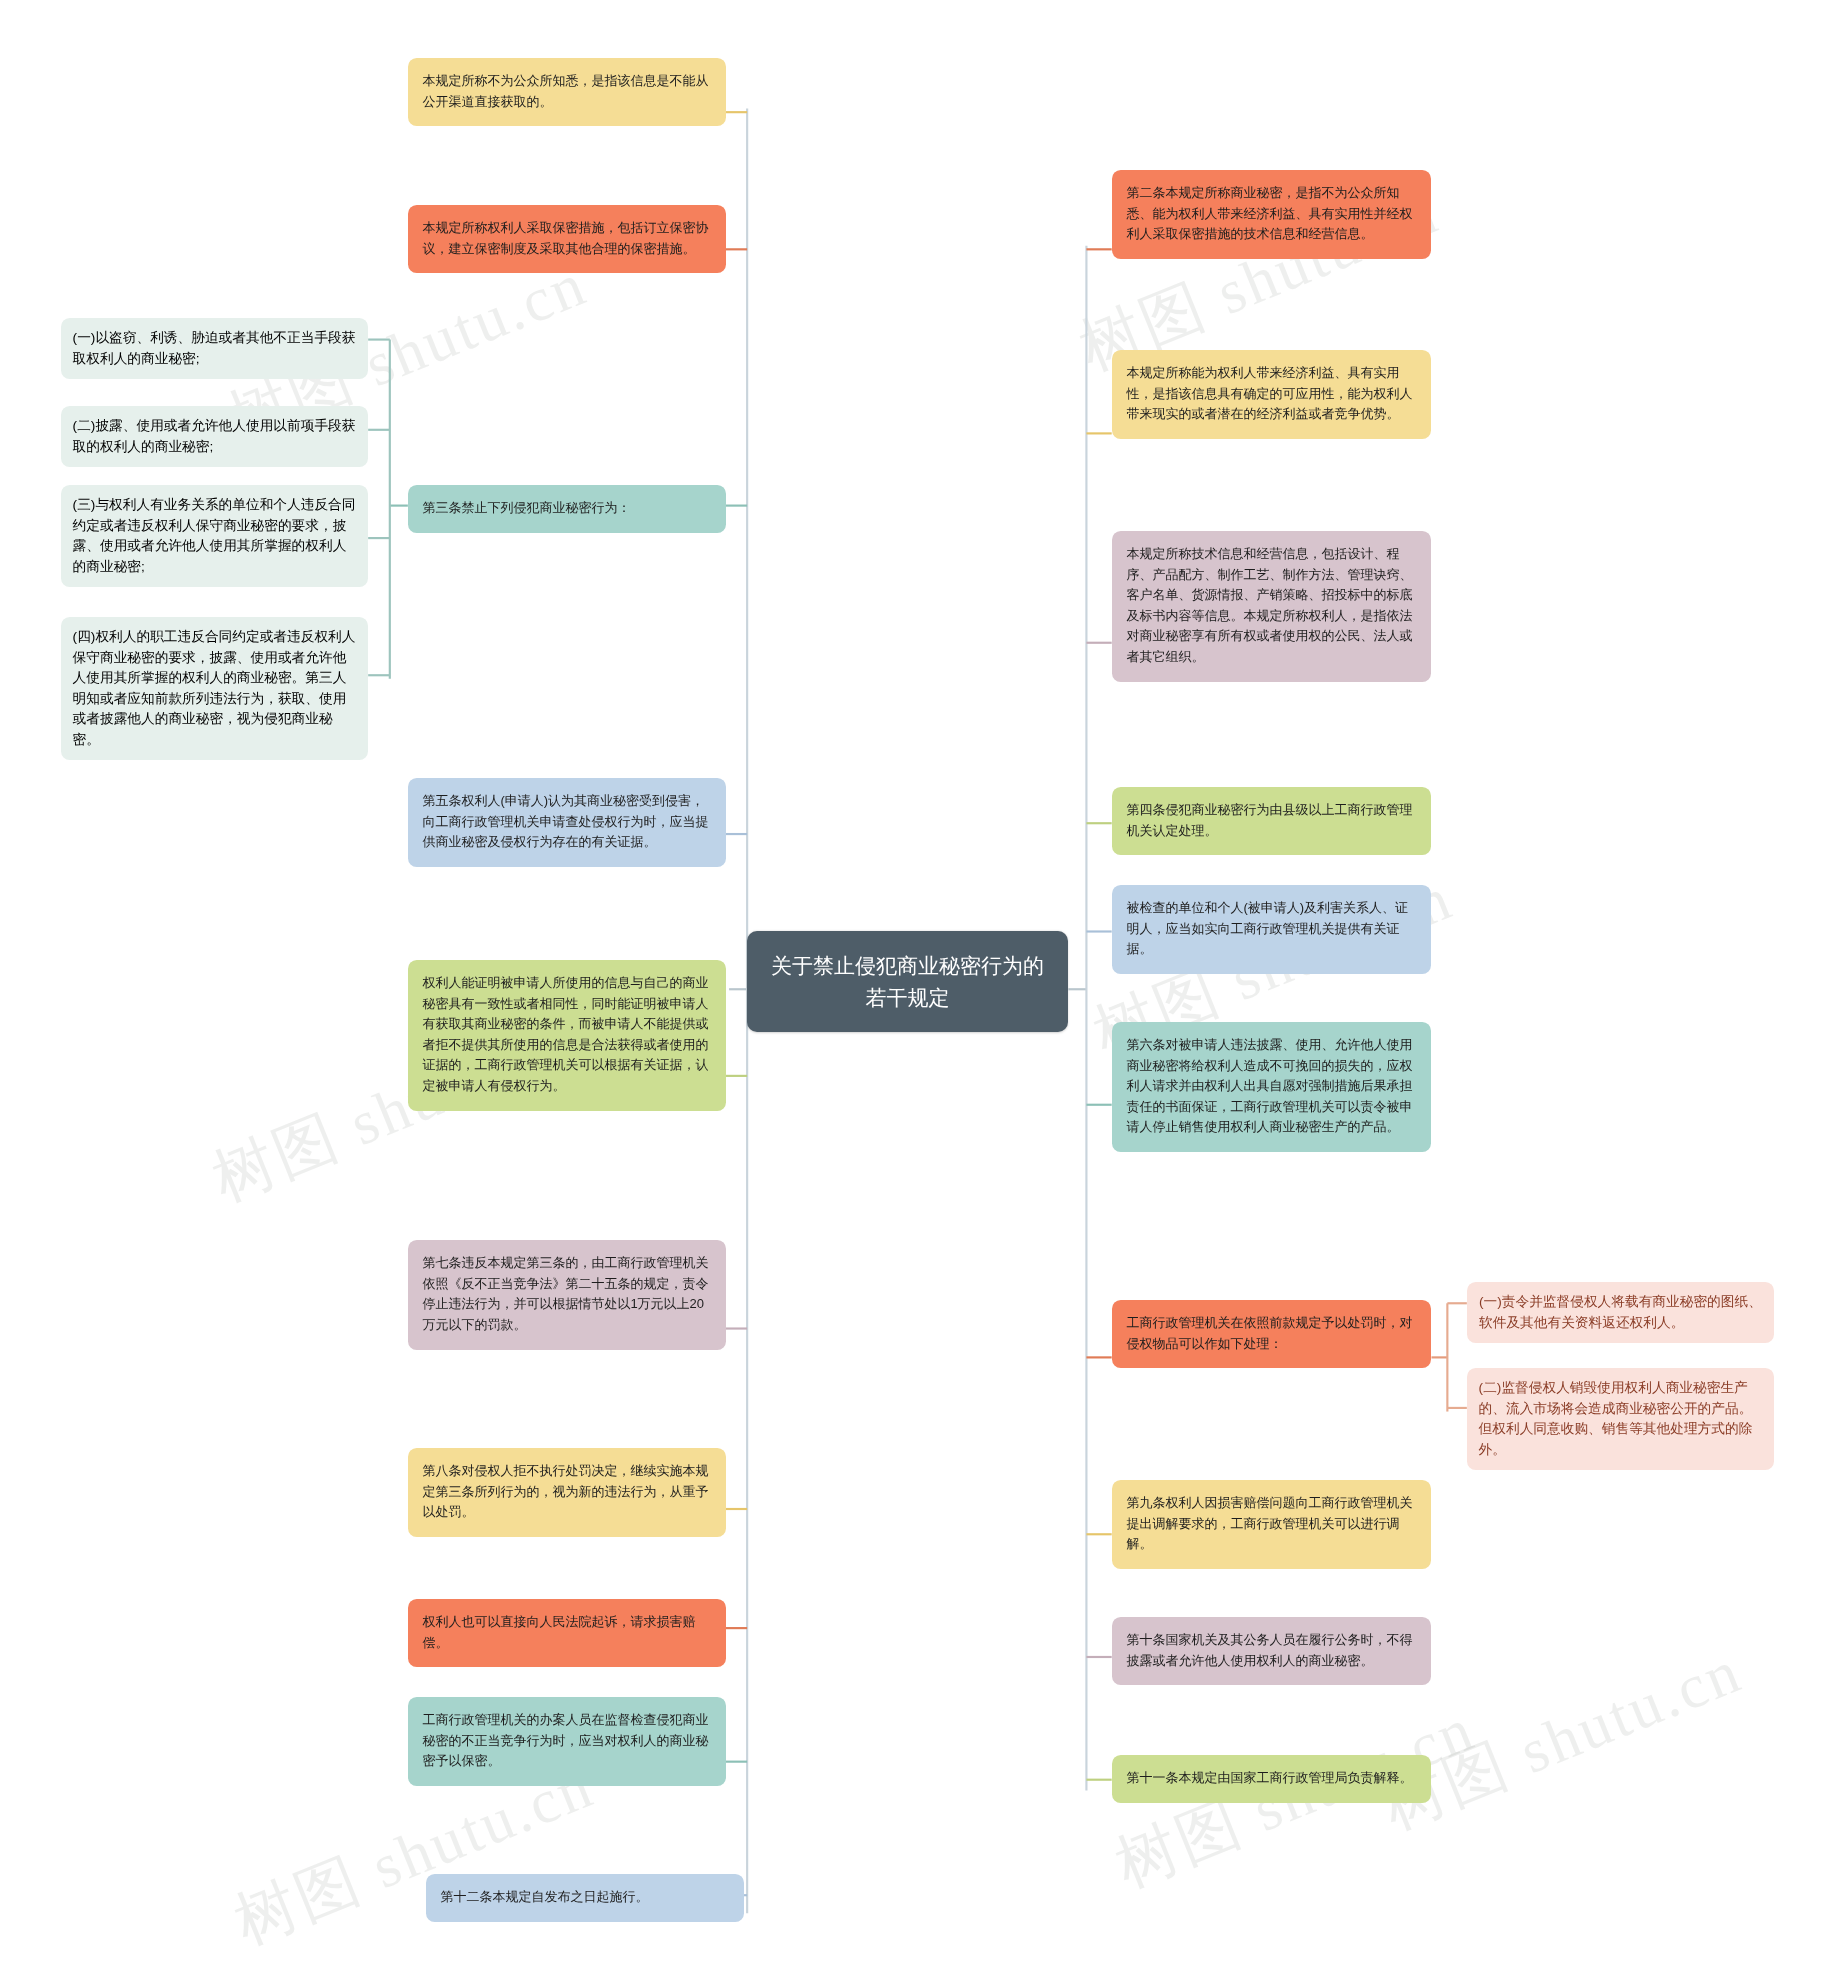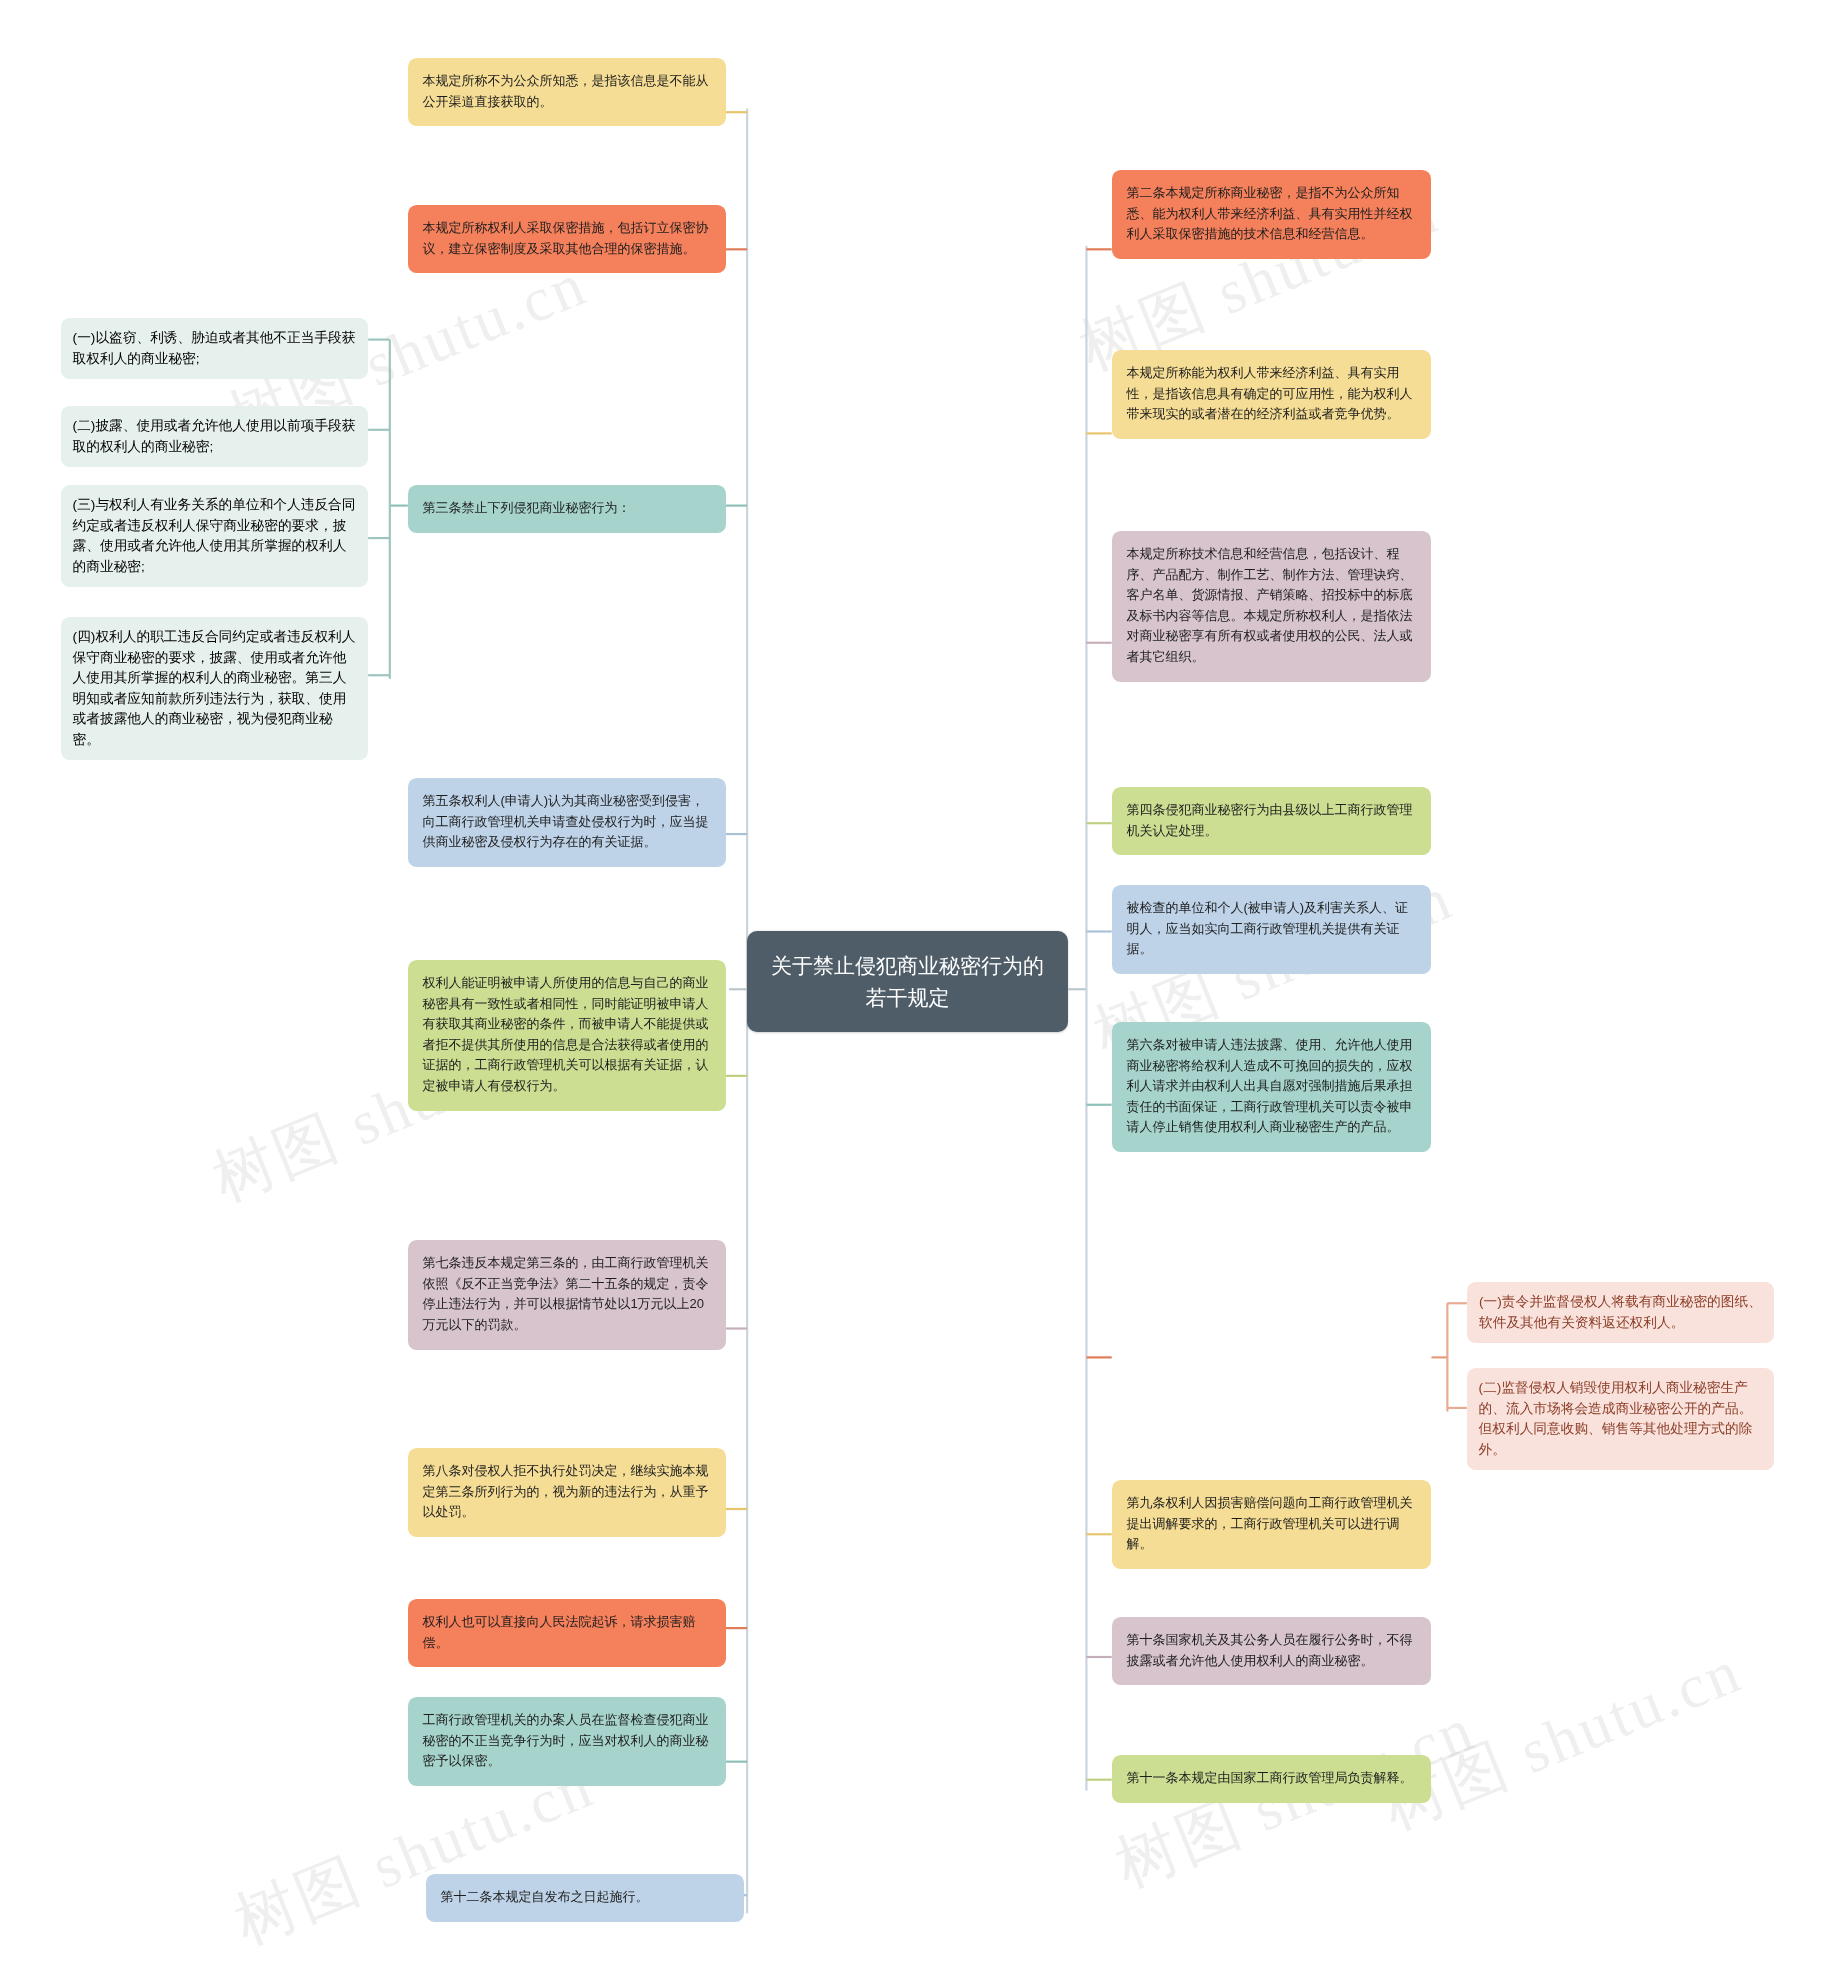--- a/index.html
+++ b/index.html
@@ -164,20 +164,21 @@
   <div class="node lv1 c-yellow" style="left:1112px; top:350px; width:319px;">本规定所称能为权利人带来经济利益、具有实用性，是指该信息具有确定的可应用性，能为权利人带来现实的或者潜在的经济利益或者竞争优势。</div>
 
   <div class="node lv1 c-mauve" style="left:1112px; top:531px; width:319px;">本规定所称技术信息和经营信息，包括设计、程序、产品配方、制作工艺、制作方法、管理诀窍、客户名单、货源情报、产销策略、招投标中的标底及标书内容等信息。本规定所称权利人，是指依法对商业秘密享有所有权或者使用权的公民、法人或者其它组织。</div>
 
   <div class="node lv1 c-green" style="left:1112px; top:787px; width:319px;">第四条侵犯商业秘密行为由县级以上工商行政管理机关认定处理。</div>
 
   <div class="node lv1 c-blue" style="left:1112px; top:885px; width:319px;">被检查的单位和个人(被申请人)及利害关系人、证明人，应当如实向工商行政管理机关提供有关证据。</div>
 
   <div class="node lv1 c-teal" style="left:1112px; top:1022px; width:319px;">第六条对被申请人违法披露、使用、允许他人使用商业秘密将给权利人造成不可挽回的损失的，应权利人请求并由权利人出具自愿对强制措施后果承担责任的书面保证，工商行政管理机关可以责令被申请人停止销售使用权利人商业秘密生产的产品。</div>
 
+  <div class="node lv1 c-orange" style="left:1112px; top:1300px; width:319px;">工商行政管理机关在依照前款规定予以处罚时，对侵权物品可以作如下处理：</div>
 
   <div class="node lv1 c-yellow" style="left:1112px; top:1480px; width:319px;">第九条权利人因损害赔偿问题向工商行政管理机关提出调解要求的，工商行政管理机关可以进行调解。</div>
 
   <div class="node lv1 c-mauve" style="left:1112px; top:1617px; width:319px;">第十条国家机关及其公务人员在履行公务时，不得披露或者允许他人使用权利人的商业秘密。</div>
 
   <div class="node lv1 c-green" style="left:1112px; top:1755px; width:319px;">第十一条本规定由国家工商行政管理局负责解释。</div>
 
   <div class="node lv2 c-pinkpal" style="left:1467px; top:1282px; width:307px;padding-left:12px;">(一)责令并监督侵权人将载有商业秘密的图纸、软件及其他有关资料返还权利人。</div>
 
   <div class="node lv2 c-pinkpal" style="left:1467px; top:1368px; width:307px;">(二)监督侵权人销毁使用权利人商业秘密生产的、流入市场将会造成商业秘密公开的产品。但权利人同意收购、销售等其他处理方式的除外。</div>

